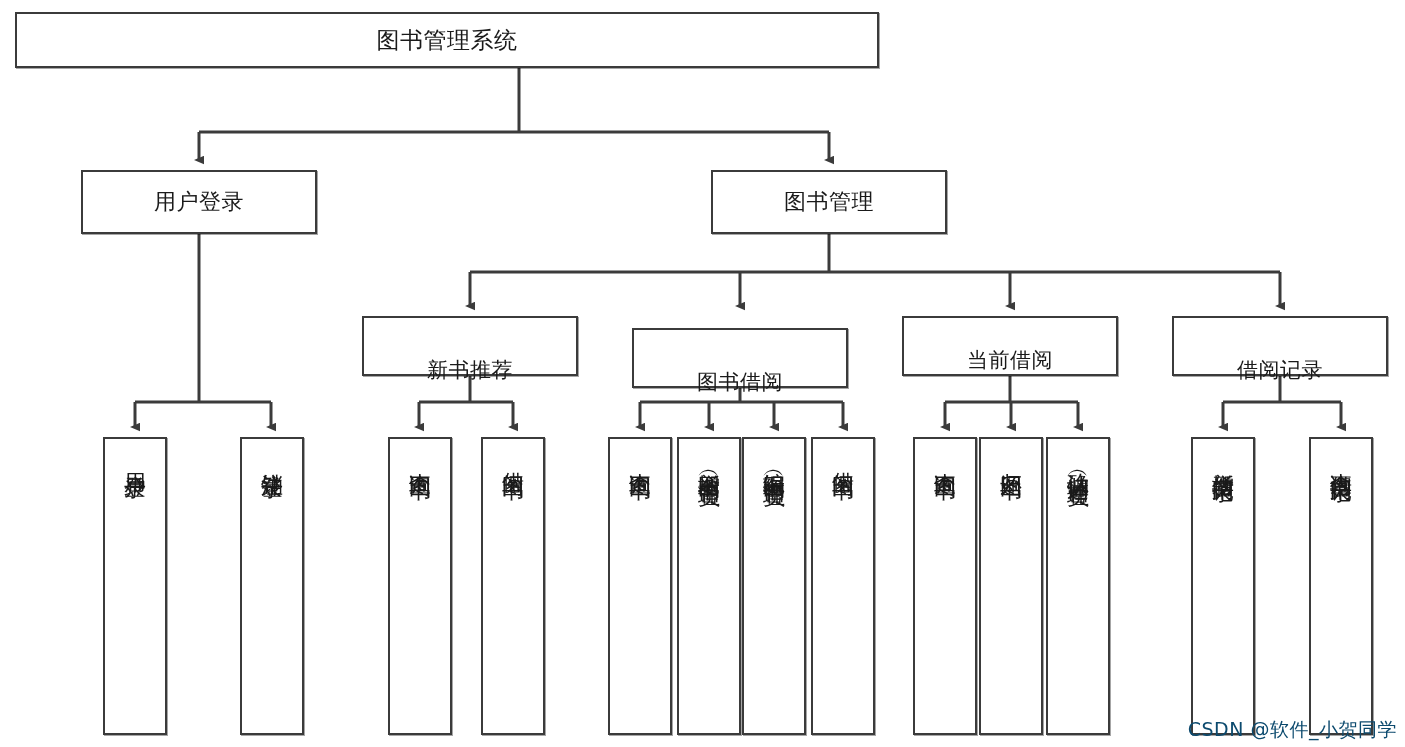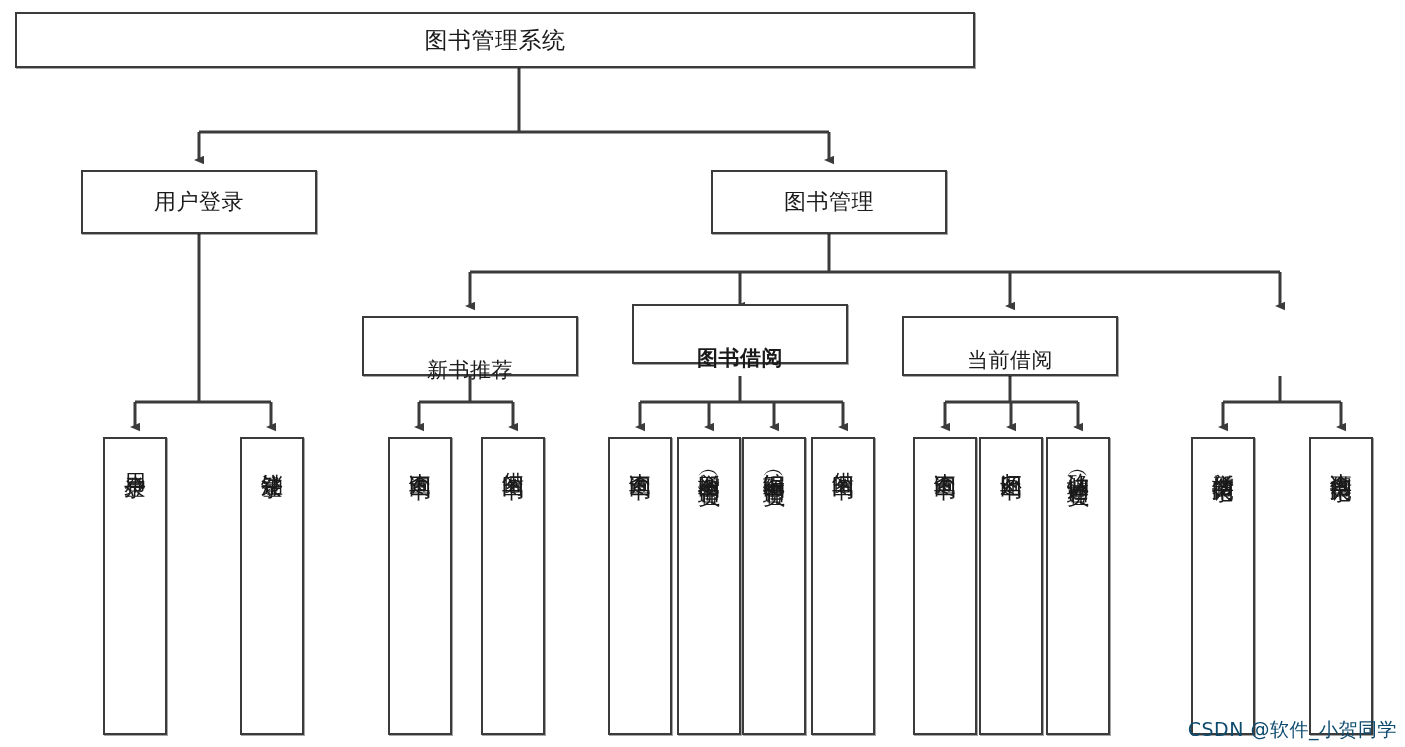--- a/index.html
+++ b/index.html
@@ -116,39 +116,42 @@
       <path d="M1011,402 L1011,427" marker-end="url(#arw)"></path>
       <path d="M1078,402 L1078,427" marker-end="url(#arw)"></path>
 
       <path d="M1280,376 L1280,402"></path>
       <path d="M1223,402 L1341,402"></path>
       <path d="M1223,402 L1223,427" marker-end="url(#arw)"></path>
       <path d="M1341,402 L1341,427" marker-end="url(#arw)"></path>
     </g>
   </svg>
 
-  <div class="node root" style="left:15px; top:12px; width:960px; height:56px;">
+  <div class="node root" style="left:15px; top:12px; width:864px; height:56px;">
     <span class="node-label">图书管理系统</span>
   </div>
 
   <div class="node lvl2" style="left:81px; top:170px; width:236px; height:64px;">
     <span class="node-label">用户登录</span>
   </div>
   <div class="node lvl2" style="left:711px; top:170px; width:236px; height:64px;justify-content:center;">
     <span class="node-label">图书管理</span>
   </div>
 
   <div class="node lvl3" style="left:362px; top:316px; width:216px; height:60px;">
     <span class="node-label">新书推荐</span>
   </div>
-  <div class="node lvl3" style="left:632px; top:304px; width:216px; height:60px;font-weight:bold;">
+  <div class="node lvl3" style="left:632px; top:328px; width:216px; height:60px;">
     <span class="node-label">图书借阅</span>
   </div>
   <div class="node lvl3" style="left:902px; top:316px; width:216px; height:60px;align-items:flex-end;">
     <span class="node-label">当前借阅</span>
+  </div>
+  <div class="node lvl3" style="left:1172px; top:316px; width:216px; height:60px;">
+    <span class="node-label">借阅记录</span>
   </div>
 
   <div class="node leaf" style="left:103px; top:437px; width:64px; height:298px;">
     <span class="node-label">用户登录</span>
   </div>
   <div class="node leaf" style="left:240px; top:437px; width:64px; height:298px;">
     <span class="node-label">注销登录</span>
   </div>
 
   <div class="node leaf" style="left:388px; top:437px; width:64px; height:298px;">

